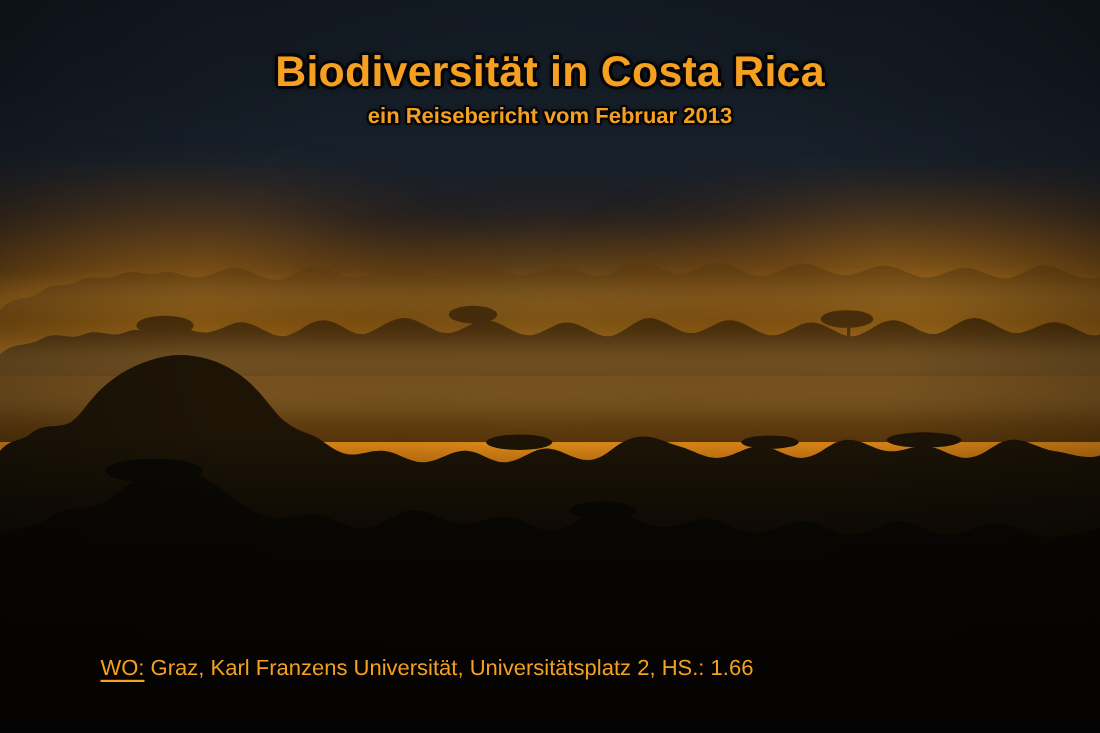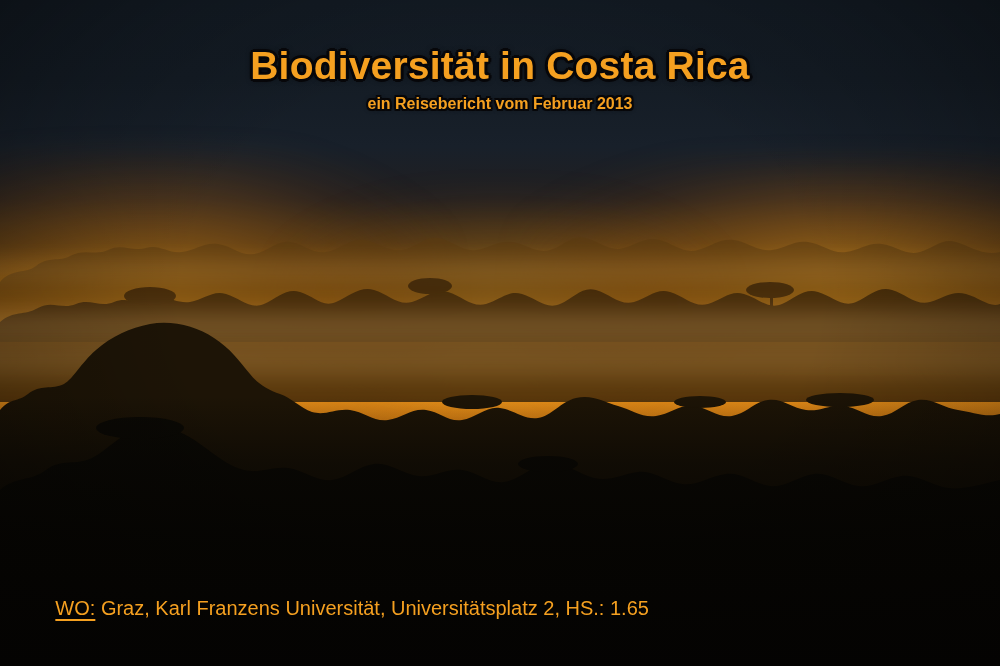--- a/index.html
+++ b/index.html
@@ -156,21 +156,21 @@
     text-shadow:
       -2px -2px 0 #07070a, 2px -2px 0 #07070a,
       -2px  2px 0 #07070a, 2px  2px 0 #07070a,
       -3px  0   0 #07070a, 3px  0   0 #07070a,
        0   -3px 0 #07070a, 0    3px 0 #07070a,
        0    0  6px rgba(0,0,0,0.95);
     line-height: 1.05;
   }
   .sub-title {
     margin: 8px 0 0 0;
-    font-size: 16px;
+    font-size: 20px;
     font-weight: bold;
     color: #f5a020;
     text-shadow:
       -1.6px -1.6px 0 #07070a, 1.6px -1.6px 0 #07070a,
       -1.6px  1.6px 0 #07070a, 1.6px  1.6px 0 #07070a,
       -2px 0 0 #07070a, 2px 0 0 #07070a,
       0 -2px 0 #07070a, 0 2px 0 #07070a,
       0 0 5px rgba(0,0,0,0.95);
   }
 
@@ -185,20 +185,21 @@
     color: #f5a020;
     line-height: 1.0;
     margin-bottom: 16px;
     white-space: pre;
   }
   .info-line:last-child { margin-bottom: 0; }
   .info-label {
     text-decoration: underline;
     text-underline-offset: 4px;
     text-decoration-thickness: 1.6px;
+    margin-left: 36px;
   }
 </style>
 </head>
 <body>
 
 <div class="poster">
 
   <div class="photo">
     <div class="sky"></div>
     <div class="glow-left"></div>
@@ -274,17 +275,17 @@
     <div class="bottom-dark"></div>
   </div>
 
   <div class="title-block">
     <h1 class="main-title">Biodiversität in Costa Rica</h1>
     <div class="sub-title">ein Reisebericht vom Februar 2013</div>
   </div>
 
   <div class="info-block">
     <div class="info-line">
-      <span class="info-label">WO:</span><span> Graz, Karl Franzens Universität, Universitätsplatz 2, HS.: 1.65</span>
+      <span class="info-label">WO:</span><span> Graz, Karl Franzens Universität, Universitätsplatz 2, HS.: 1.66</span>
     </div>
   </div>
 
 </div>
 
 </body></html>

